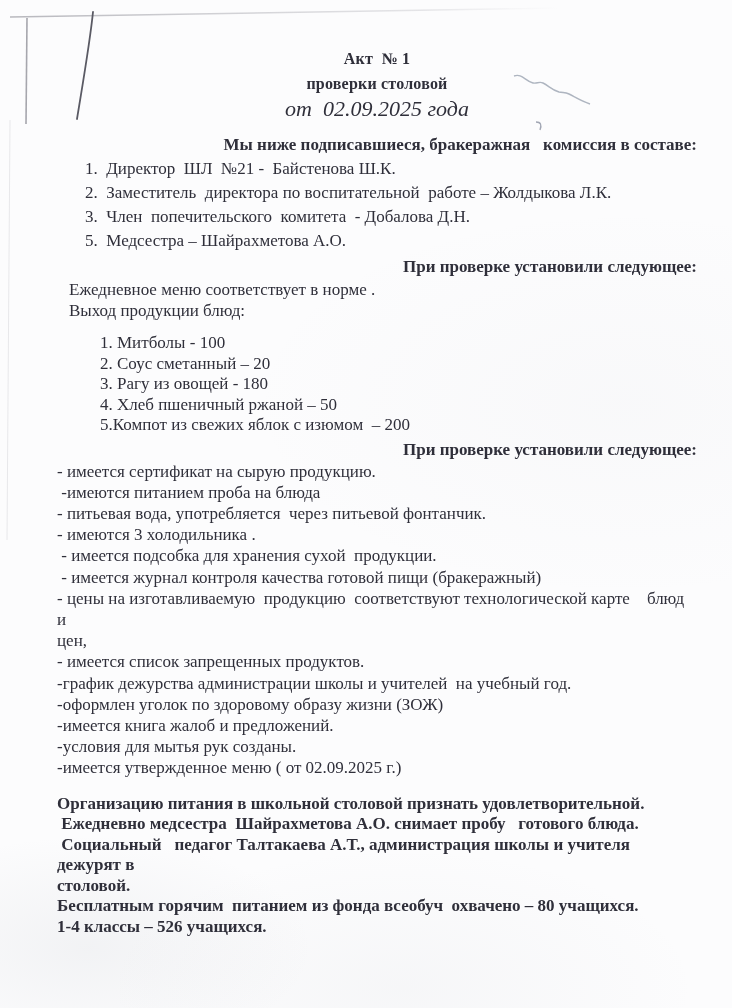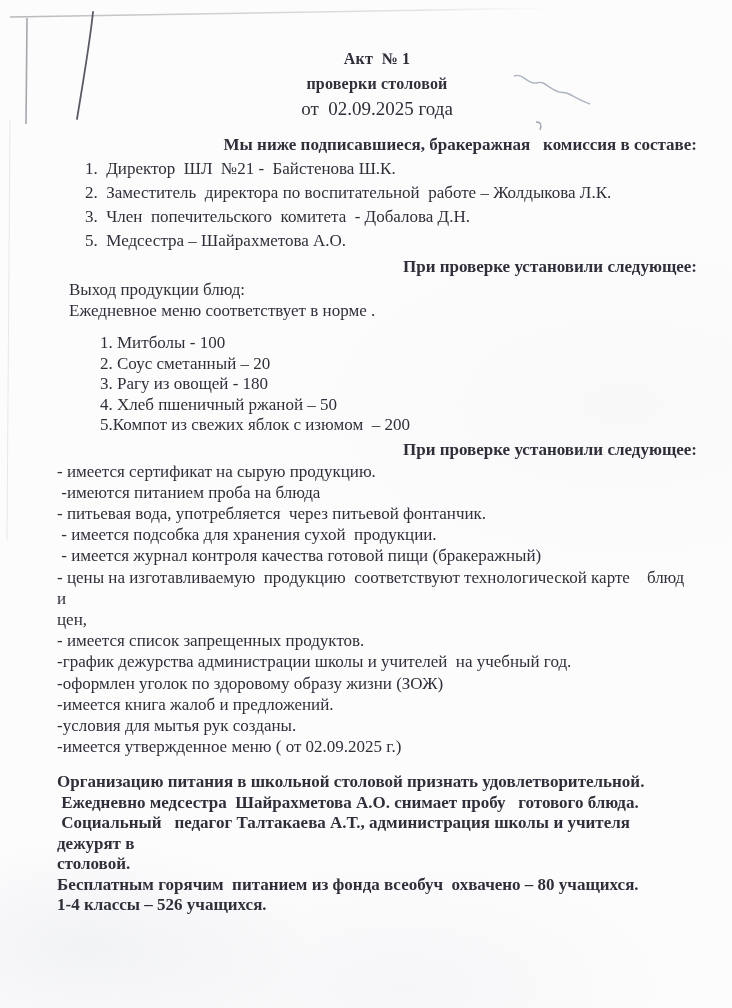--- a/index.html
+++ b/index.html
@@ -21,21 +21,21 @@
   .artifacts { position: absolute; left: 0; top: 0; pointer-events: none; }
   .doc {
     position: absolute;
     left: 57px;
     top: 46px;
     width: 640px;
   }
   .line { white-space: pre-wrap; }
   .title-block { text-align: center; line-height: 25px; margin-bottom: 12px; }
   .title-bold { font-weight: bold; font-size: 16px; letter-spacing: 0.2px; }
-  .title-date { font-size: 19px; }
+  .title-date { font-size: 22px; font-style: italic; }
   .h-bold { font-weight: bold; white-space: pre-wrap; text-align: right; }
   .commission-heading { line-height: 24px; }
   .members { padding-left: 28px; line-height: 24px; }
   .insp1-heading { padding-left: 11px; line-height: 24px; margin-top: 2px; }
   .menu-lines { padding-left: 12px; line-height: 21px; }
   .dishes { padding-left: 43px; line-height: 20.5px; margin-top: 12px; }
   .insp2-heading { line-height: 22px; margin-top: 3px; }
   .findings { line-height: 21.2px; }
   .conclusion { margin-top: 15px; line-height: 20.5px; font-weight: bold; }
 </style>
@@ -78,38 +78,39 @@
     <div class="members">
         <div class="line">1.  Директор  ШЛ  №21 -  Байстенова Ш.К.</div>
         <div class="line">2.  Заместитель  директора по воспитательной  работе – Жолдыкова Л.К.</div>
         <div class="line">3.  Член  попечительского  комитета  - Добалова Д.Н.</div>
         <div class="line">5.  Медсестра – Шайрахметова А.О.</div>
       </div>
 
     <div class="line h-bold insp1-heading">При проверке установили следующее:</div>
 
     <div class="menu-lines">
+      <div class="line">Ежедневное меню соответствует в норме .</div>
       <div class="line">Выход продукции блюд:</div>
-      <div class="line">Ежедневное меню соответствует в норме .</div>
     </div>
 
     <div class="dishes">
         <div class="line">1. Митболы - 100</div>
         <div class="line">2. Соус сметанный – 20</div>
         <div class="line">3. Рагу из овощей - 180</div>
         <div class="line">4. Хлеб пшеничный ржаной – 50</div>
         <div class="line">5.Компот из свежих яблок с изюмом  – 200</div>
       </div>
 
     <div class="line h-bold insp2-heading">При проверке установили следующее:</div>
 
     <div class="findings">
         <div class="line">- имеется сертификат на сырую продукцию.</div>
         <div class="line"> -имеются питанием проба на блюда</div>
         <div class="line">- питьевая вода, употребляется  через питьевой фонтанчик.</div>
+        <div class="line">- имеются 3 холодильника .</div>
         <div class="line"> - имеется подсобка для хранения сухой  продукции.</div>
         <div class="line"> - имеется журнал контроля качества готовой пищи (бракеражный)</div>
         <div class="line">- цены на изготавливаемую  продукцию  соответствуют технологической карте    блюд и</div>
         <div class="line">цен,</div>
         <div class="line">- имеется список запрещенных продуктов.</div>
         <div class="line">-график дежурства администрации школы и учителей  на учебный год.</div>
         <div class="line">-оформлен уголок по здоровому образу жизни (ЗОЖ)</div>
         <div class="line">-имеется книга жалоб и предложений.</div>
         <div class="line">-условия для мытья рук созданы.</div>
         <div class="line">-имеется утвержденное меню ( от 02.09.2025 г.)</div>

